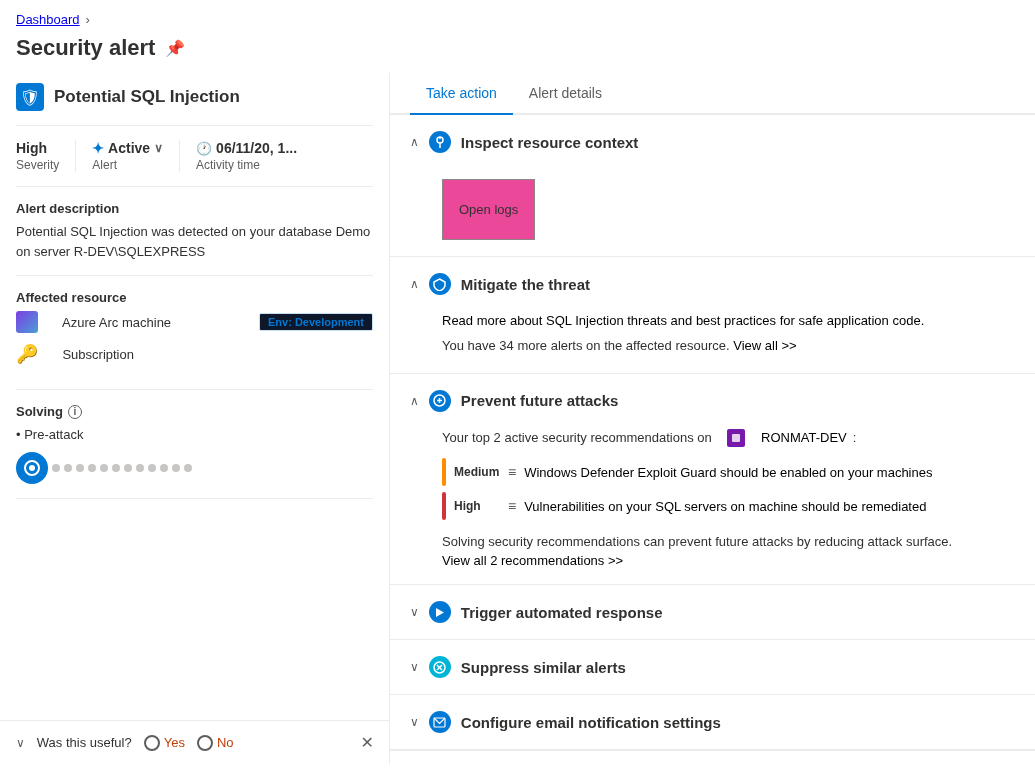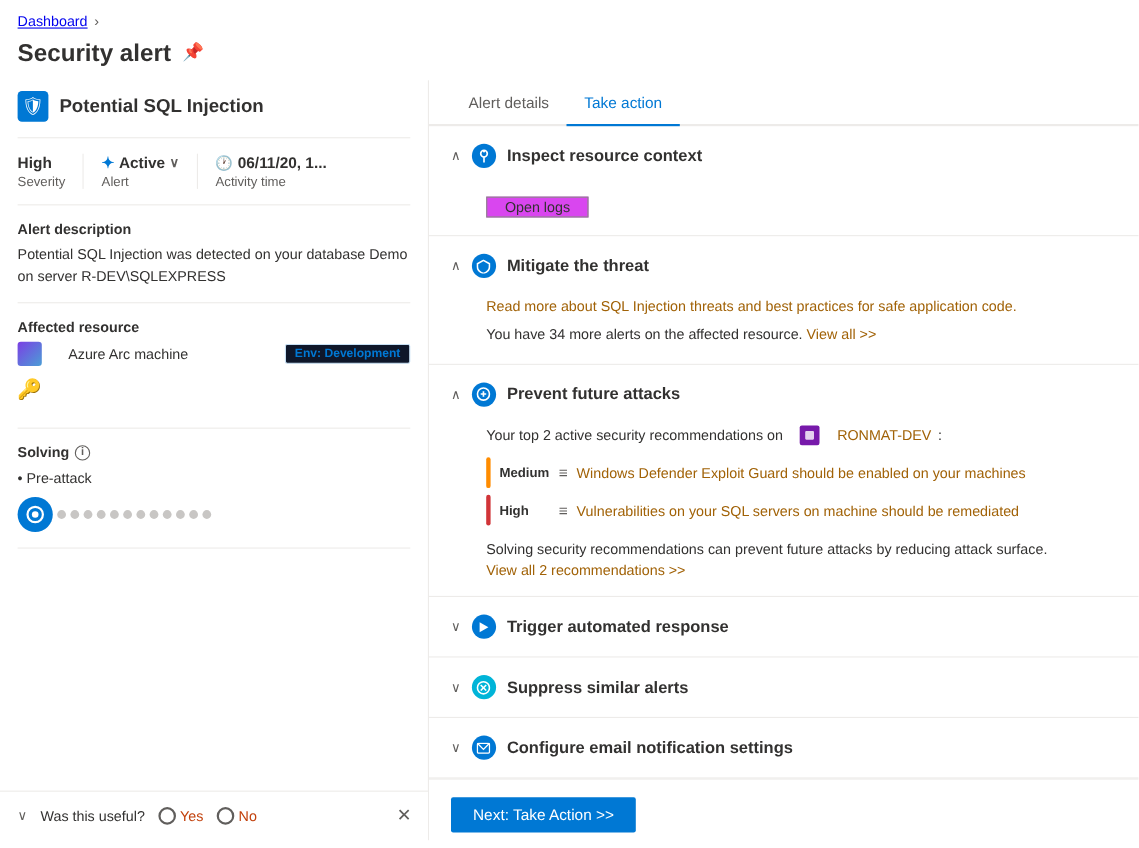--- a/index.html
+++ b/index.html
@@ -65,23 +65,23 @@
     .tab { padding: 12px 16px; font-size: 14px; color: #605e5c; cursor: pointer; border-bottom: 2px solid transparent; margin-bottom: -2px; }
     .tab.active { color: #0078d4; border-bottom-color: #0078d4; font-weight: 500; }
 
     .accordion-section { border-bottom: 1px solid #edebe9; }
     .accordion-header { display: flex; align-items: center; gap: 10px; padding: 16px 20px; cursor: pointer; }
     .accordion-chevron { color: #605e5c; font-size: 12px; }
     .accordion-icon { width: 22px; height: 22px; flex-shrink: 0; display: flex; align-items: center; justify-content: center; }
     .accordion-title { font-size: 15px; font-weight: 600; color: #323130; }
     .accordion-body { padding: 0 20px 16px 52px; }
 
-    .open-logs-btn { border: 1px solid #8a8886; background: #d946ef; padding: 1px 16px; font-size: 13px; cursor: pointer; color: #323130; margin-top: 10px; display: inline-block; }
-
-    .link-text { color: #a16207; cursor: pointer; text-decoration: none; }
+    .open-logs-btn { border: 1px solid #8a8886; background: #ec4899; padding: 22px 16px; font-size: 13px; cursor: pointer; color: #323130; margin-top: 10px; display: inline-block; }
+
+    .link-text { color: #000000; cursor: pointer; text-decoration: none; }
 
     .body-text { font-size: 13px; color: #323130; line-height: 1.6; }
 
     .recommendation-row { display: flex; align-items: center; gap: 8px; margin: 6px 0; }
     .severity-bar { width: 4px; height: 28px; border-radius: 2px; flex-shrink: 0; }
     .severity-bar.medium { background: #ff8c00; }
     .severity-bar.high { background: #d13438; }
     .rec-lines-icon { color: #605e5c; font-size: 14px; }
     .rec-text { font-size: 13px; }
     .severity-label { font-size: 12px; font-weight: 600; color: #323130; min-width: 46px; }
@@ -159,20 +159,21 @@
 
     <div class="affected-resource">
       <div class="affected-resource-title">Affected resource</div>
       <div class="resource-row">
         <div class="arc-icon"></div>
         <span class="resource-name">Azure Arc machine</span>
         <span class="env-badge">Env: Development</span>
       </div>
       <div class="resource-row">
         <span class="key-icon">🔑</span>
+        <span class="resource-name">Subscription</span>
       </div>
     </div>
 
     <div class="intent-section">
       <div class="intent-title">
         <span>Solving</span>
         <span class="info-icon">i</span>
       </div>
       <div class="intent-value">• Pre-attack</div>
       <div class="intent-timeline">
@@ -208,22 +209,22 @@
         <div class="radio-circle"></div>
         <span>No</span>
       </div>
       <span class="close-btn">✕</span>
     </div>
   </div>
 
   <div class="right-panel">
 
     <div class="tabs-row">
+      <div class="tab active">Take action</div>
       <div class="tab">Alert details</div>
-      <div class="tab active">Take action</div>
     </div>
 
     <div class="accordion-section">
       <div class="accordion-header">
         <span class="accordion-chevron">∧</span>
         <div class="accordion-icon inspect-icon-bg">
           <svg width="14" height="14" viewBox="0 0 14 14">
             <circle cx="7" cy="5" r="3" fill="none" stroke="#fff" stroke-width="1.5"></circle>
             <line x1="7" y1="8" x2="7" y2="13" stroke="#fff" stroke-width="1.5"></line>
             <circle cx="7" cy="3" r="1" fill="#fff"></circle>

